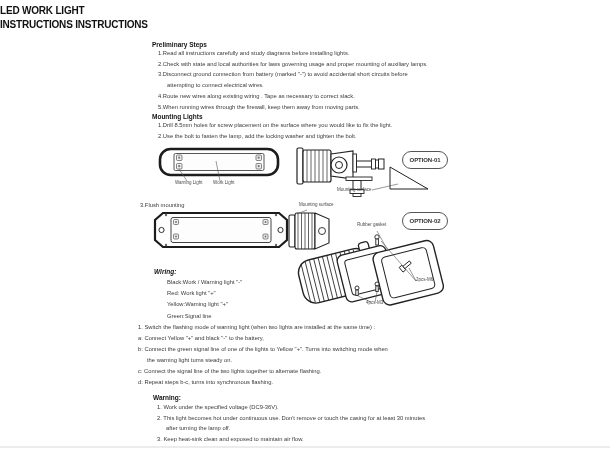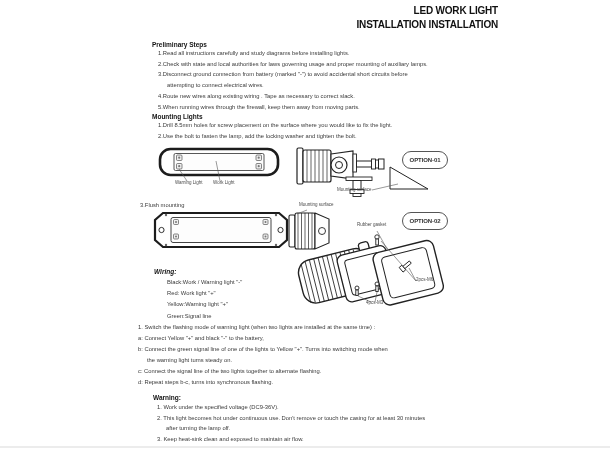--- a/index.html
+++ b/index.html
@@ -3,42 +3,42 @@
 <meta charset="utf-8">
 <style>
   html,body{margin:0;padding:0;}
   body{
     width:610px;height:450px;position:relative;overflow:hidden;
     background:#ffffff;color:#3a3a3a;
     font-family:"Liberation Sans", sans-serif;
   }
   .abs{position:absolute;}
   .title{
-    width:498px;text-align:right;color:#111;
+    width:498px;text-align:left;color:#111;
     font-weight:bold;font-size:10px;line-height:13.5px;letter-spacing:-0.2px;
   }
   .h{font-weight:bold;font-size:6.5px;color:#141414;white-space:nowrap;}
   .h-italic{font-style:italic;}
   .line{font-size:5.8px;line-height:10.7px;white-space:nowrap;color:#3a3a3a;}
   .cont{padding-left:9px;}
   .dlabel{position:absolute;font-size:4.5px;color:#4a4a4a;white-space:nowrap;}
   .badge{
     position:absolute;width:44px;height:16px;border:1px solid #555;border-radius:9px;
     display:flex;align-items:center;justify-content:center;
     font-size:6px;font-weight:bold;color:#333;background:#fff;letter-spacing:-0.1px;
   }
   svg{display:block;}
   .photo-edge{position:absolute;left:0;top:446px;width:610px;height:2px;background:#ececec;}
 </style>
 </head>
 <body>
 
 <div class="abs title" style="top:4px;left:0;">
   <div>LED WORK LIGHT</div>
-  <div>INSTALLATION INSTALLATION</div>
+  <div>INSTRUCTIONS INSTRUCTIONS</div>
 </div>
 
 <div class="abs h" style="left:152px;top:41px;">Preliminary Steps</div>
 <div class="abs" style="left:158px;top:48px;">
   <div class="line">1.Read all instructions carefully and study diagrams before installing lights.</div>
   <div class="line">2.Check with state and local authorities for laws governing usage and proper mounting of auxiliary lamps.</div>
   <div class="line">3.Disconnect ground connection from battery (marked "-") to avoid accidental short circuits before</div>
   <div class="line cont">attempting  to connect electrical wires.</div>
   <div class="line">4.Route new wires along existing wiring . Tape as necessary to correct slack.</div>
   <div class="line">5.When running wires through the firewall, keep them away from moving parts.</div>

